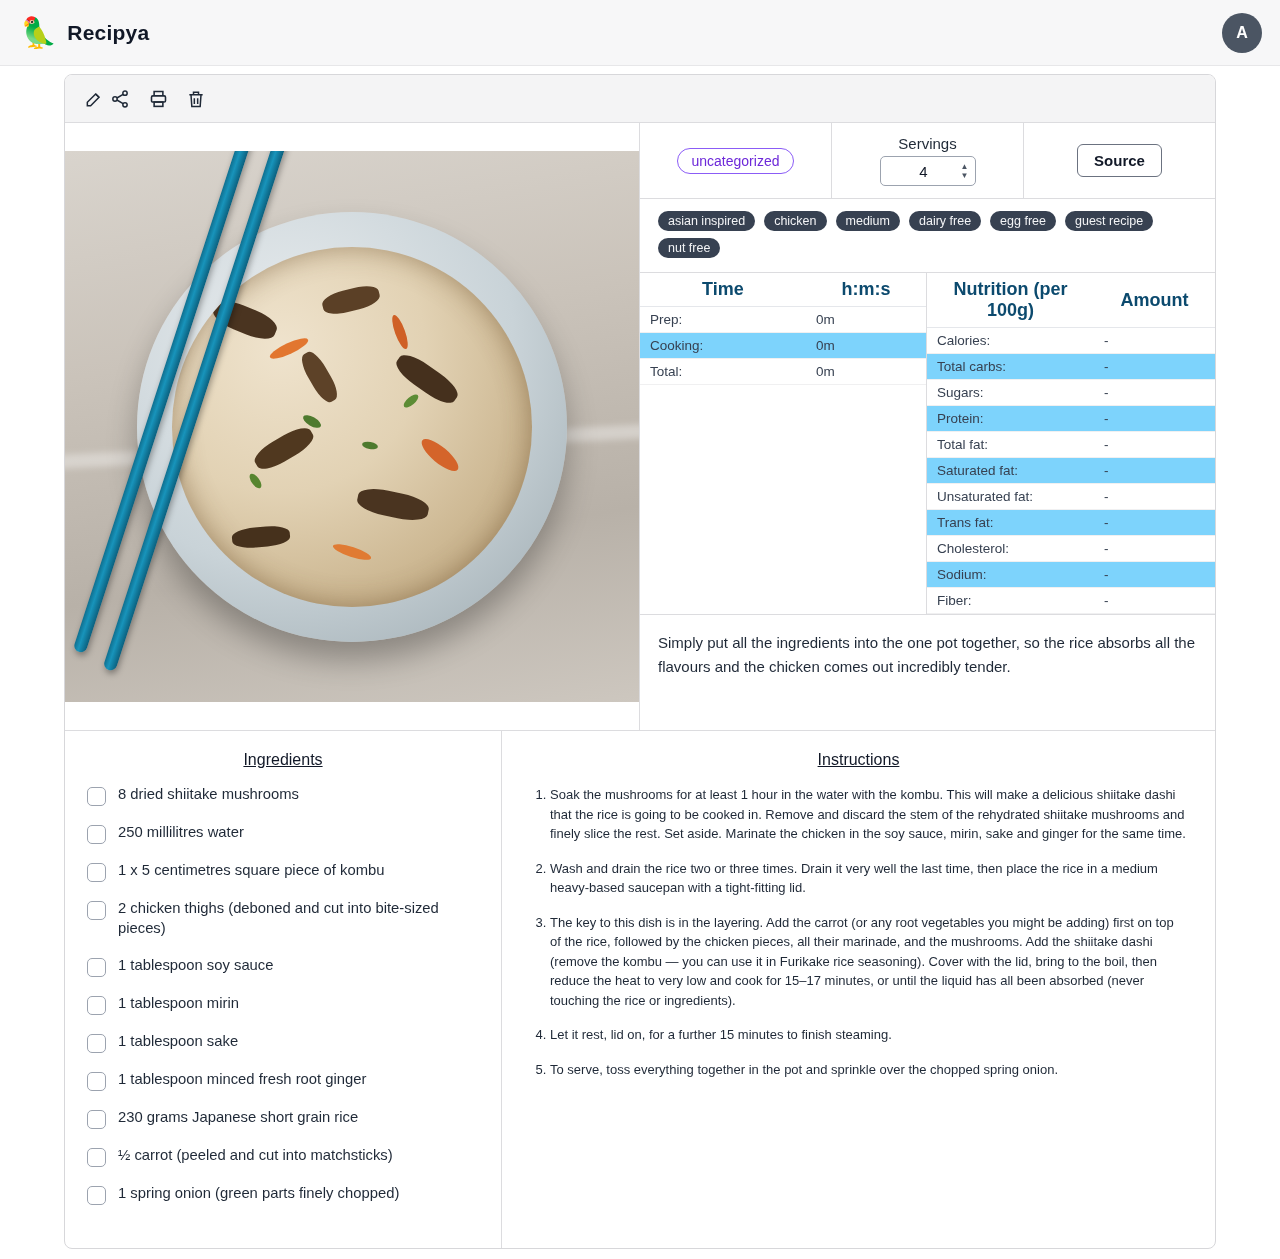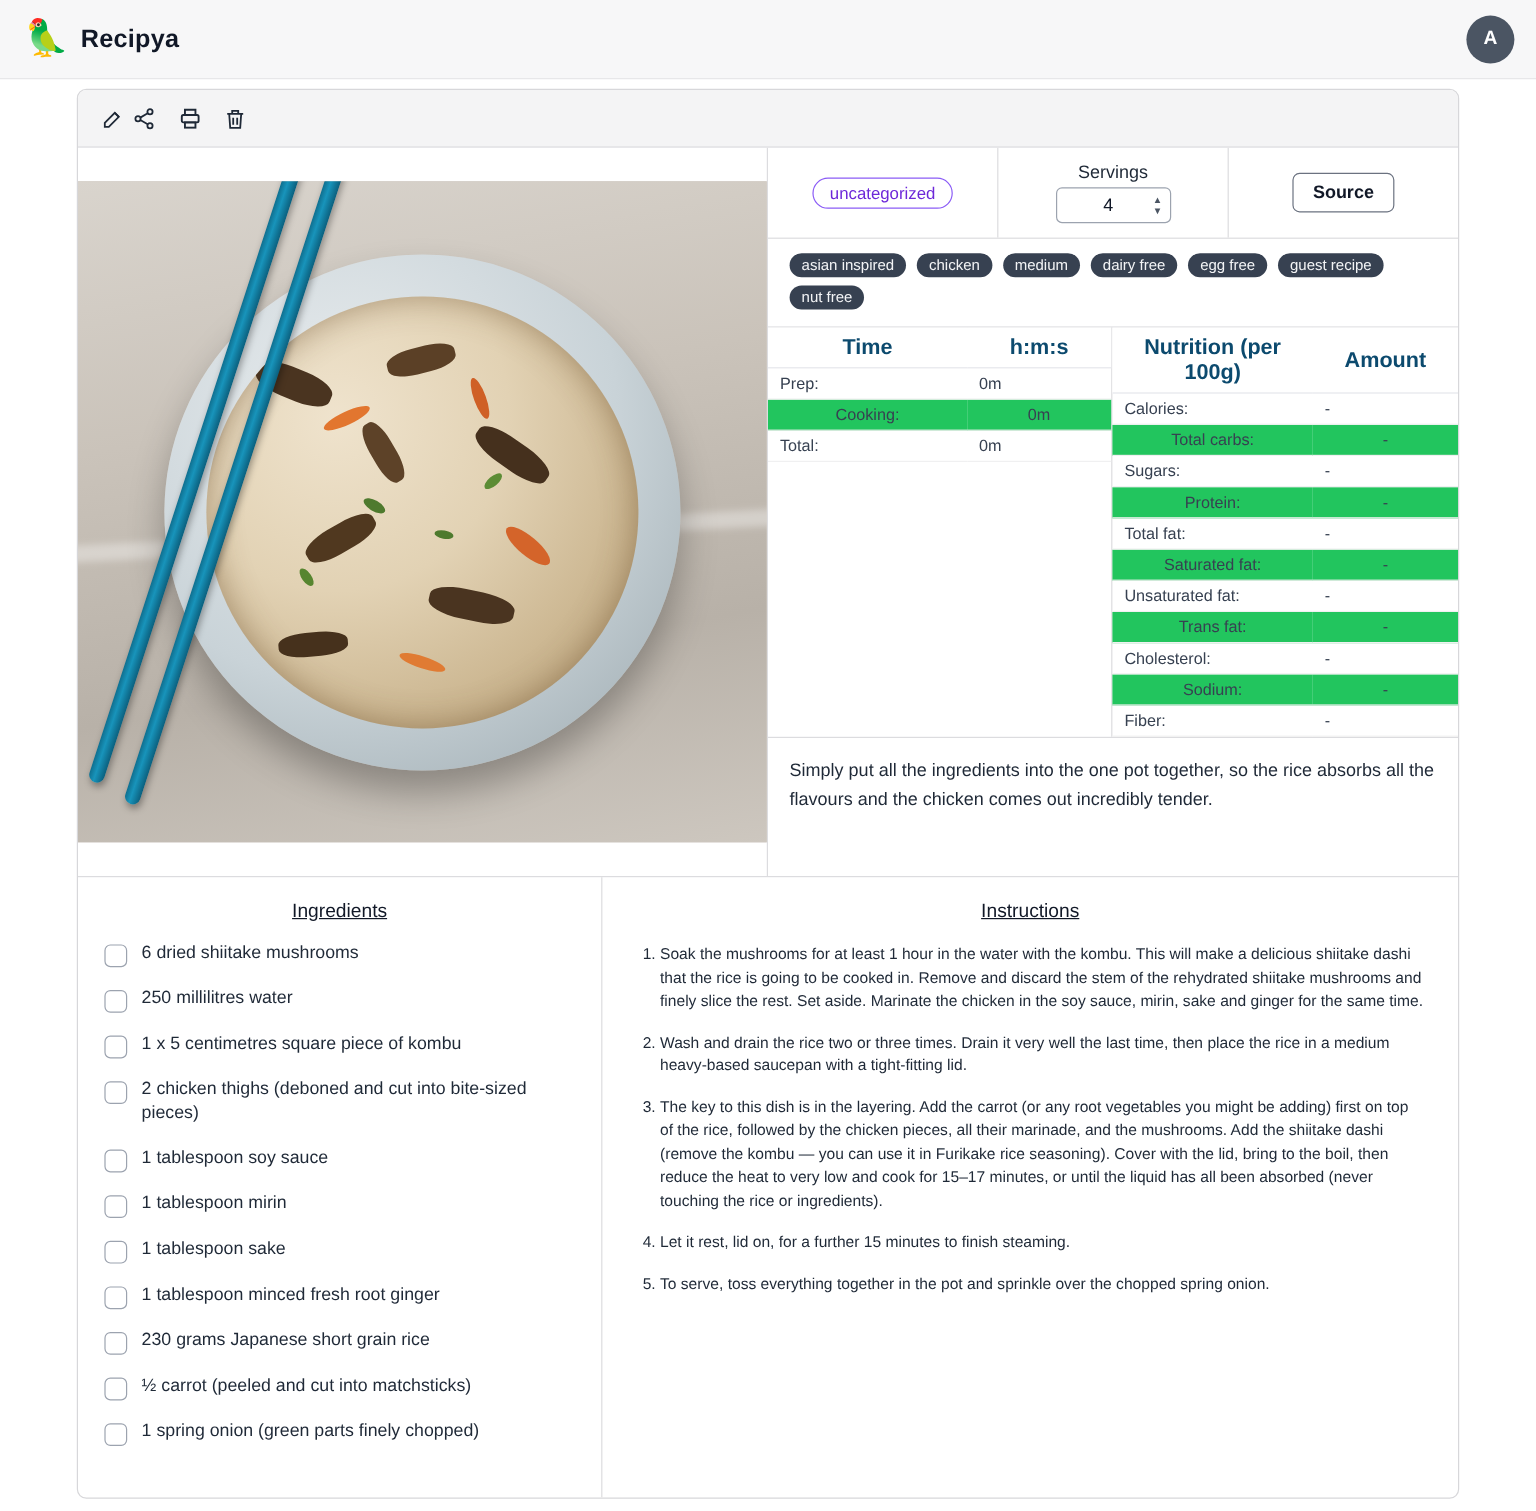--- a/index.html
+++ b/index.html
@@ -287,21 +287,21 @@
     padding: 6px 10px;
     border-bottom: 1px solid #e5e7eb;
     background: #fff;
     font-size: 18px;
   }
   .time-table td, .nutri-table td {
     padding: 5px 10px;
     border-bottom: 1px solid #f0f0f1;
     color: #374151;
   }
-  tr.alt td { background: #22c55e; text-align: center; }
+  tr.alt td { background: #7dd3fc; }
   .time-table td:first-child, .nutri-table td:first-child { width: 58%; }
 
   .description {
     padding: 16px 18px 20px;
     font-size: 15px;
     line-height: 1.6;
     color: #1f2937;
     flex: 1;
   }
 
@@ -556,21 +556,21 @@
     </div>
   </div>
 
   <div class="lower">
 
     <div class="ingredients-col">
       <div class="section-title">Ingredients</div>
 
       <div class="ing-item">
         <div class="ing-check"></div>
-        <div class="ing-text">6 dried shiitake mushrooms</div>
+        <div class="ing-text">8 dried shiitake mushrooms</div>
       </div>
       <div class="ing-item">
         <div class="ing-check"></div>
         <div class="ing-text">250 millilitres water</div>
       </div>
       <div class="ing-item">
         <div class="ing-check"></div>
         <div class="ing-text">1 x 5 centimetres square piece of kombu</div>
       </div>
       <div class="ing-item">

